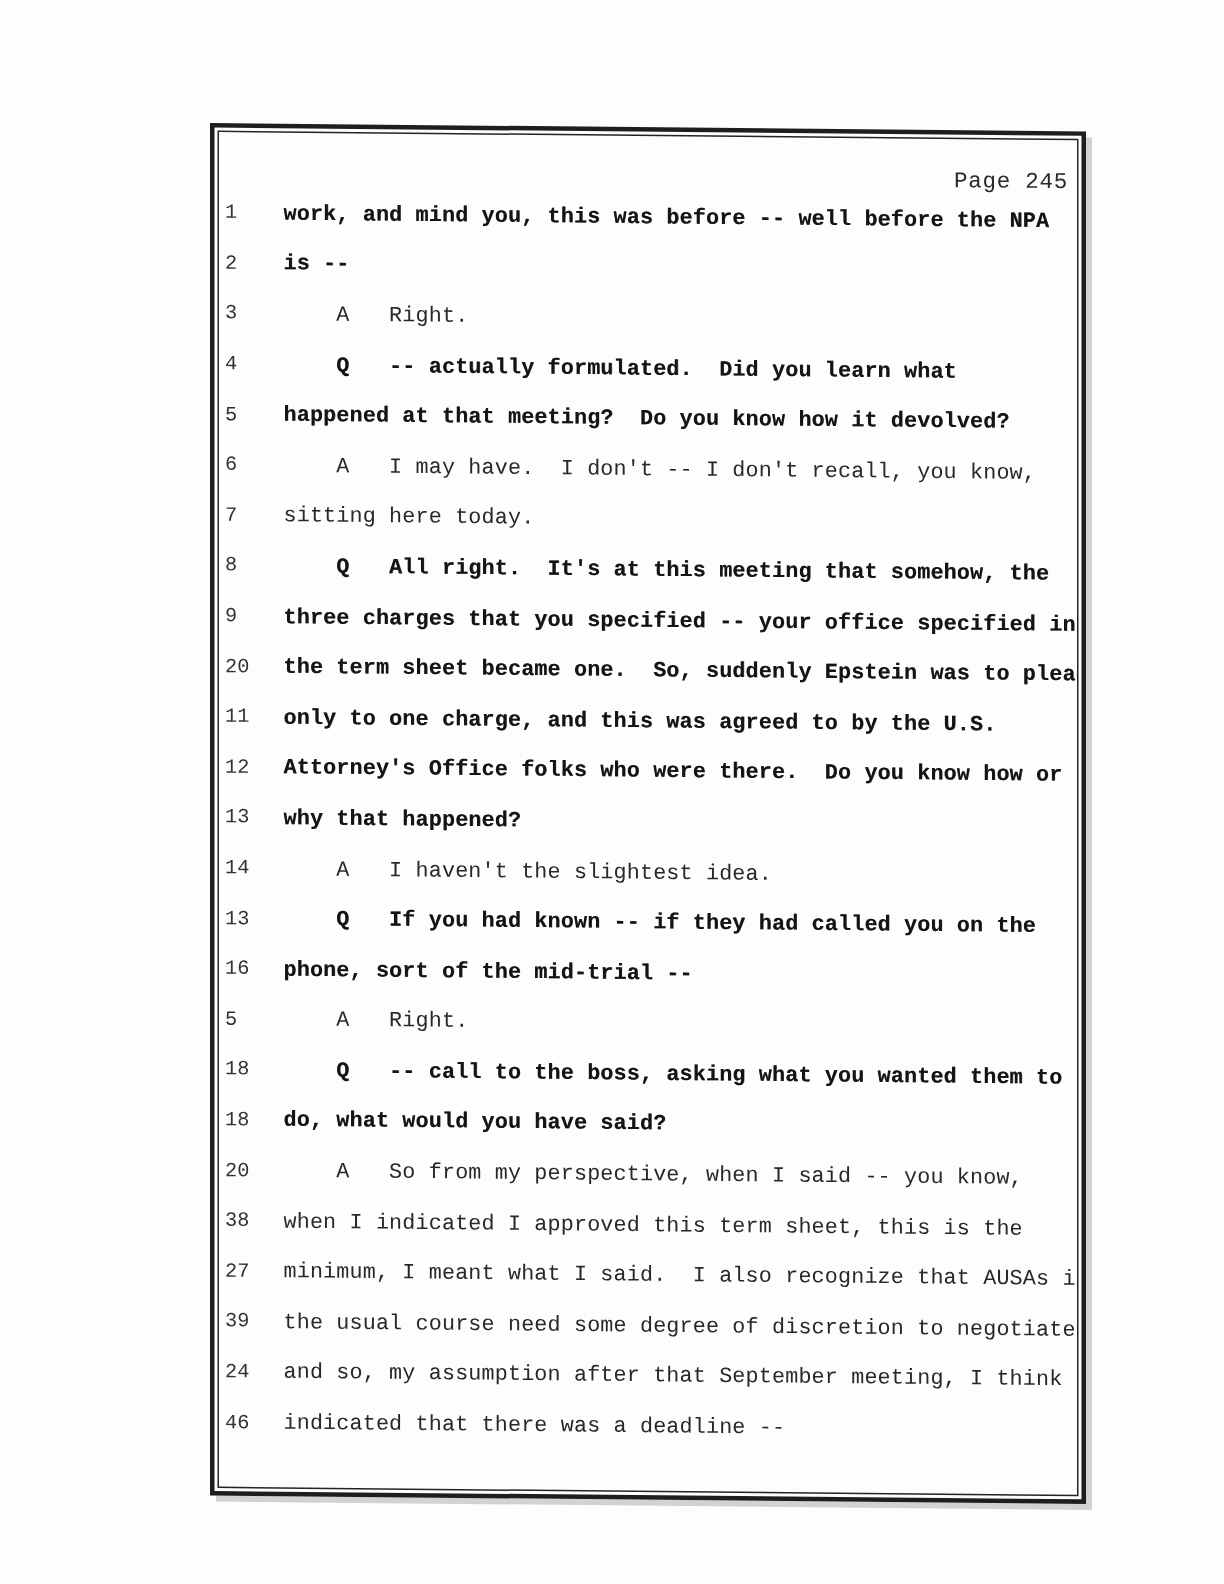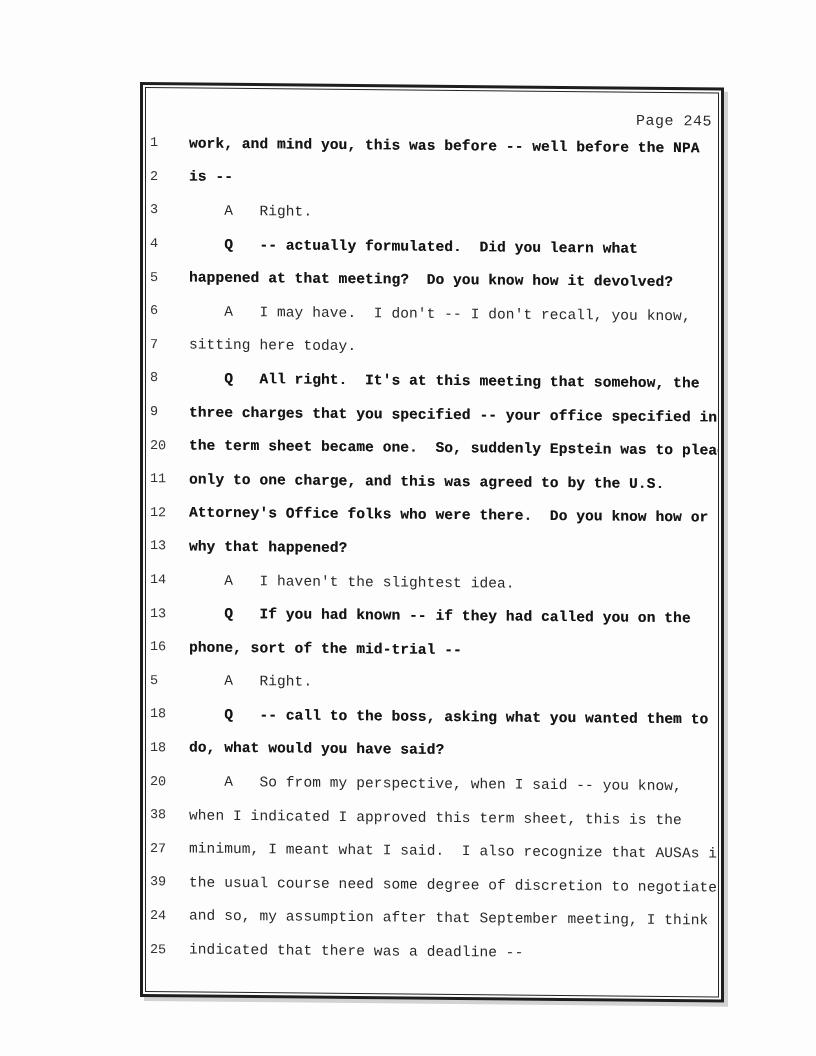--- a/index.html
+++ b/index.html
@@ -189,20 +189,20 @@
   </div>
             <div class="line">
     <span class="line-num">39</span>
     <span class="line-text">the usual course need some degree of discretion to negotiate.</span>
   </div>
             <div class="line">
     <span class="line-num">24</span>
     <span class="line-text">and so, my assumption after that September meeting, I think I</span>
   </div>
             <div class="line">
-    <span class="line-num">25</span>
+    <span class="line-num">46</span>
     <span class="line-text">indicated that there was a deadline --</span>
   </div>
           </div>
       </div>
     </div>
   </div>
 </div>
 
 </body></html>

